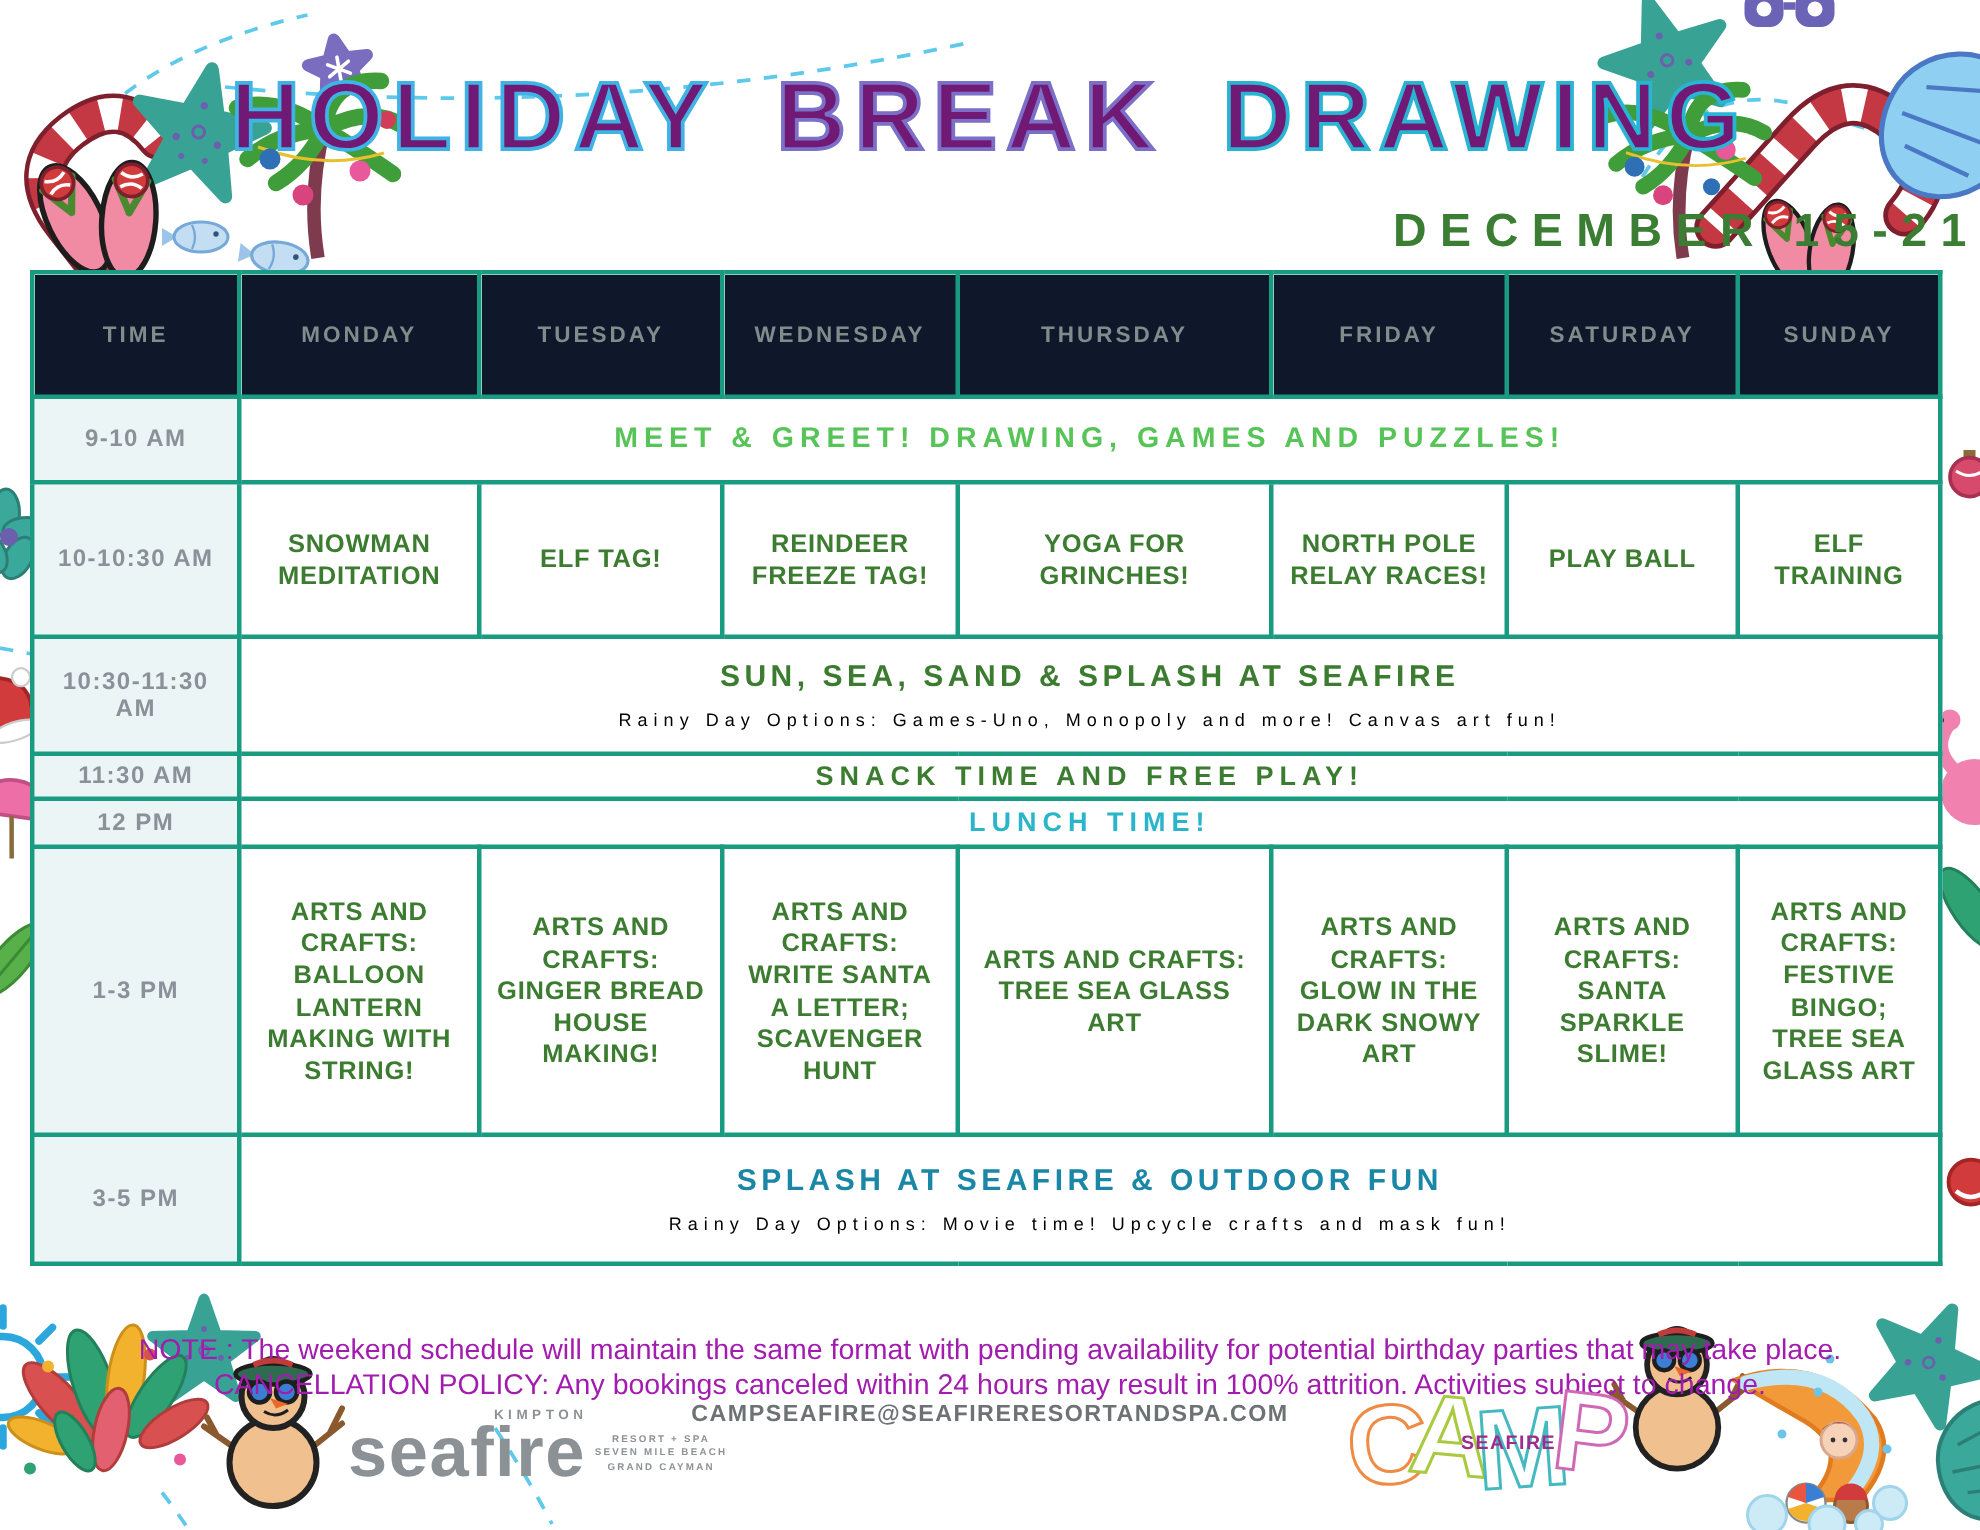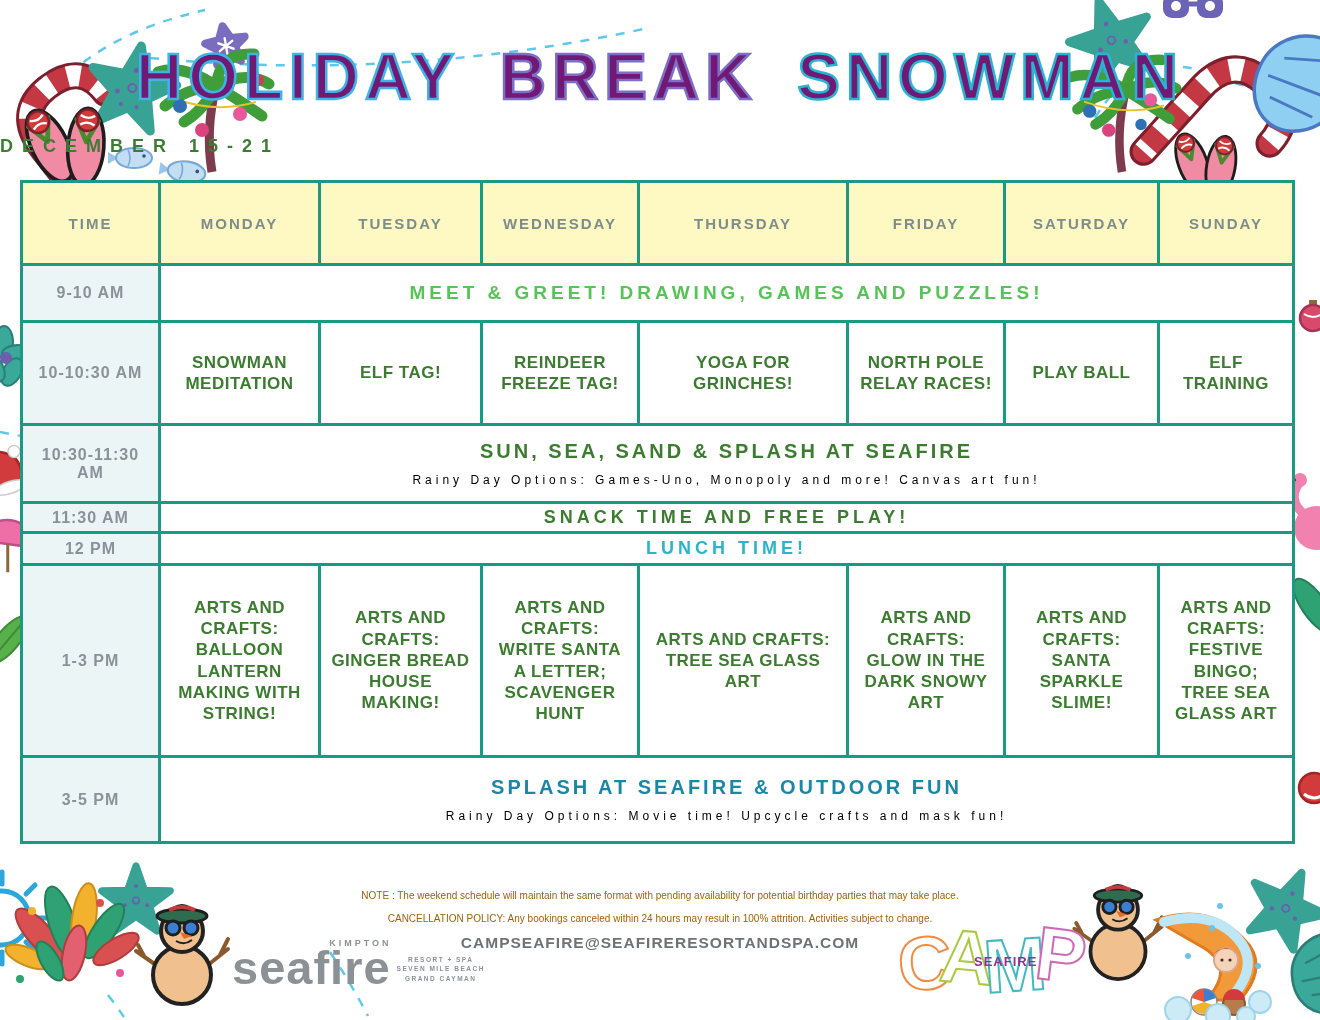--- a/index.html
+++ b/index.html
@@ -14,47 +14,47 @@
   
   .title{
     position:absolute;left:0;top:40px;width:100%;text-align:center;z-index:3;
     font-weight:bold;font-size:64px;letter-spacing:6px;white-space:nowrap;
   }
   .title span{color:#701a75;display:inline-block;padding:0 8px;}
   .title .w1{-webkit-text-stroke:2.5px #3fb3e6;}
   .title .w2{-webkit-text-stroke:2.5px #7b6fc7;}
   .title .w3{-webkit-text-stroke:2.5px #2ab4d4;}
   .subtitle{
-    position:absolute;left:0;top:136px;width:100%;text-align:left;z-index:3;
-    color:#3a7d33;font-size:18px;font-weight:bold;letter-spacing:9px;
+    position:absolute;left:0;top:136px;width:100%;text-align:right;z-index:3;
+    color:#3a7d33;font-size:31px;font-weight:bold;letter-spacing:9px;
   }
 
   
   .tablewrap{position:absolute;left:20px;top:180px;z-index:2;}
   table{border-collapse:collapse;table-layout:fixed;background:#ffffff;}
   td,th{border:3px solid #189b80;vertical-align:middle;text-align:center;padding:2px 6px;overflow:hidden;}
   th{
-    background:#fef9c3;color:#7e8c8c;font-size:15px;font-weight:bold;letter-spacing:2px;height:76px;
+    background:#0f172a;color:#7e8c8c;font-size:15px;font-weight:bold;letter-spacing:2px;height:76px;
   }
   td.time{
     background:#ecf5f6;color:#8a9199;font-size:16px;letter-spacing:1px;font-weight:bold;
   }
   td.act{color:#3c7c30;font-size:17px;font-weight:bold;letter-spacing:.5px;line-height:1.25;padding:4px 8px;}
   td.span{font-weight:bold;letter-spacing:4px;font-size:19px;}
   .green-bright{color:#56c456;}
   .green-dark{color:#3c7c30;}
   .cyan{color:#2ab5ca;}
   .teal-blue{color:#1b87a6;}
   .span2-title{font-weight:bold;letter-spacing:3px;font-size:20px;margin-bottom:10px;}
   .span2-sub{color:#000000;font-size:12px;letter-spacing:4px;}
   tr.r1{height:57px;} tr.r2{height:103px;} tr.r3{height:78px;}
   tr.r4{height:30px;margin-top:20px;} tr.r5{height:32px;} tr.r6{height:192px;} tr.r7{height:86px;}
 
   
-  .note1,.note2{position:absolute;width:100%;text-align:center;z-index:3;color:#a16207;font-size:10px;}
+  .note1,.note2{position:absolute;width:100%;text-align:center;z-index:3;color:#a21caf;font-size:19px;}
   .note1{top:890px;} .note2{top:913px;}
   .email{position:absolute;width:100%;text-align:center;z-index:3;top:934px;color:#6d7275;font-size:15.5px;font-weight:bold;letter-spacing:1px;}
 
   .seafire-logo{position:absolute;left:232px;top:938px;z-index:3;color:#8c9196;text-align:center;}
   .kimpton{font-size:9px;letter-spacing:3px;font-weight:bold;margin-left:4px;margin-bottom:0px;}
   .seafire-row{display:flex;align-items:flex-end;}
   .seafire-word{font-size:47px;font-weight:bold;letter-spacing:1px;line-height:.85;}
   .seafire-sub{font-size:6.5px;letter-spacing:1.5px;font-weight:bold;margin-left:6px;margin-bottom:4px;line-height:1.5;}
 
   .camp-logo{position:absolute;left:898px;top:918px;z-index:3;width:180px;height:95px;}
@@ -355,21 +355,21 @@
         <circle cx="40" cy="8" r="3"></circle>
         <circle cx="-6" cy="-30" r="3"></circle>
         <circle cx="2" cy="-52" r="3"></circle>
       </g>
   </g>
 </svg>
 
 <div class="title">
   <span class="w1">HOLIDAY</span>
   <span class="w2">BREAK</span>
-  <span class="w3">SNOWMAN</span>
+  <span class="w3">DRAWING</span>
 </div>
 <div class="subtitle">DECEMBER 15-21</div>
 
 <div class="tablewrap">
 <table>
   <colgroup>
     <col style="width:138px">
         <col style="width:160px">
         <col style="width:162px">
         <col style="width:157px">

